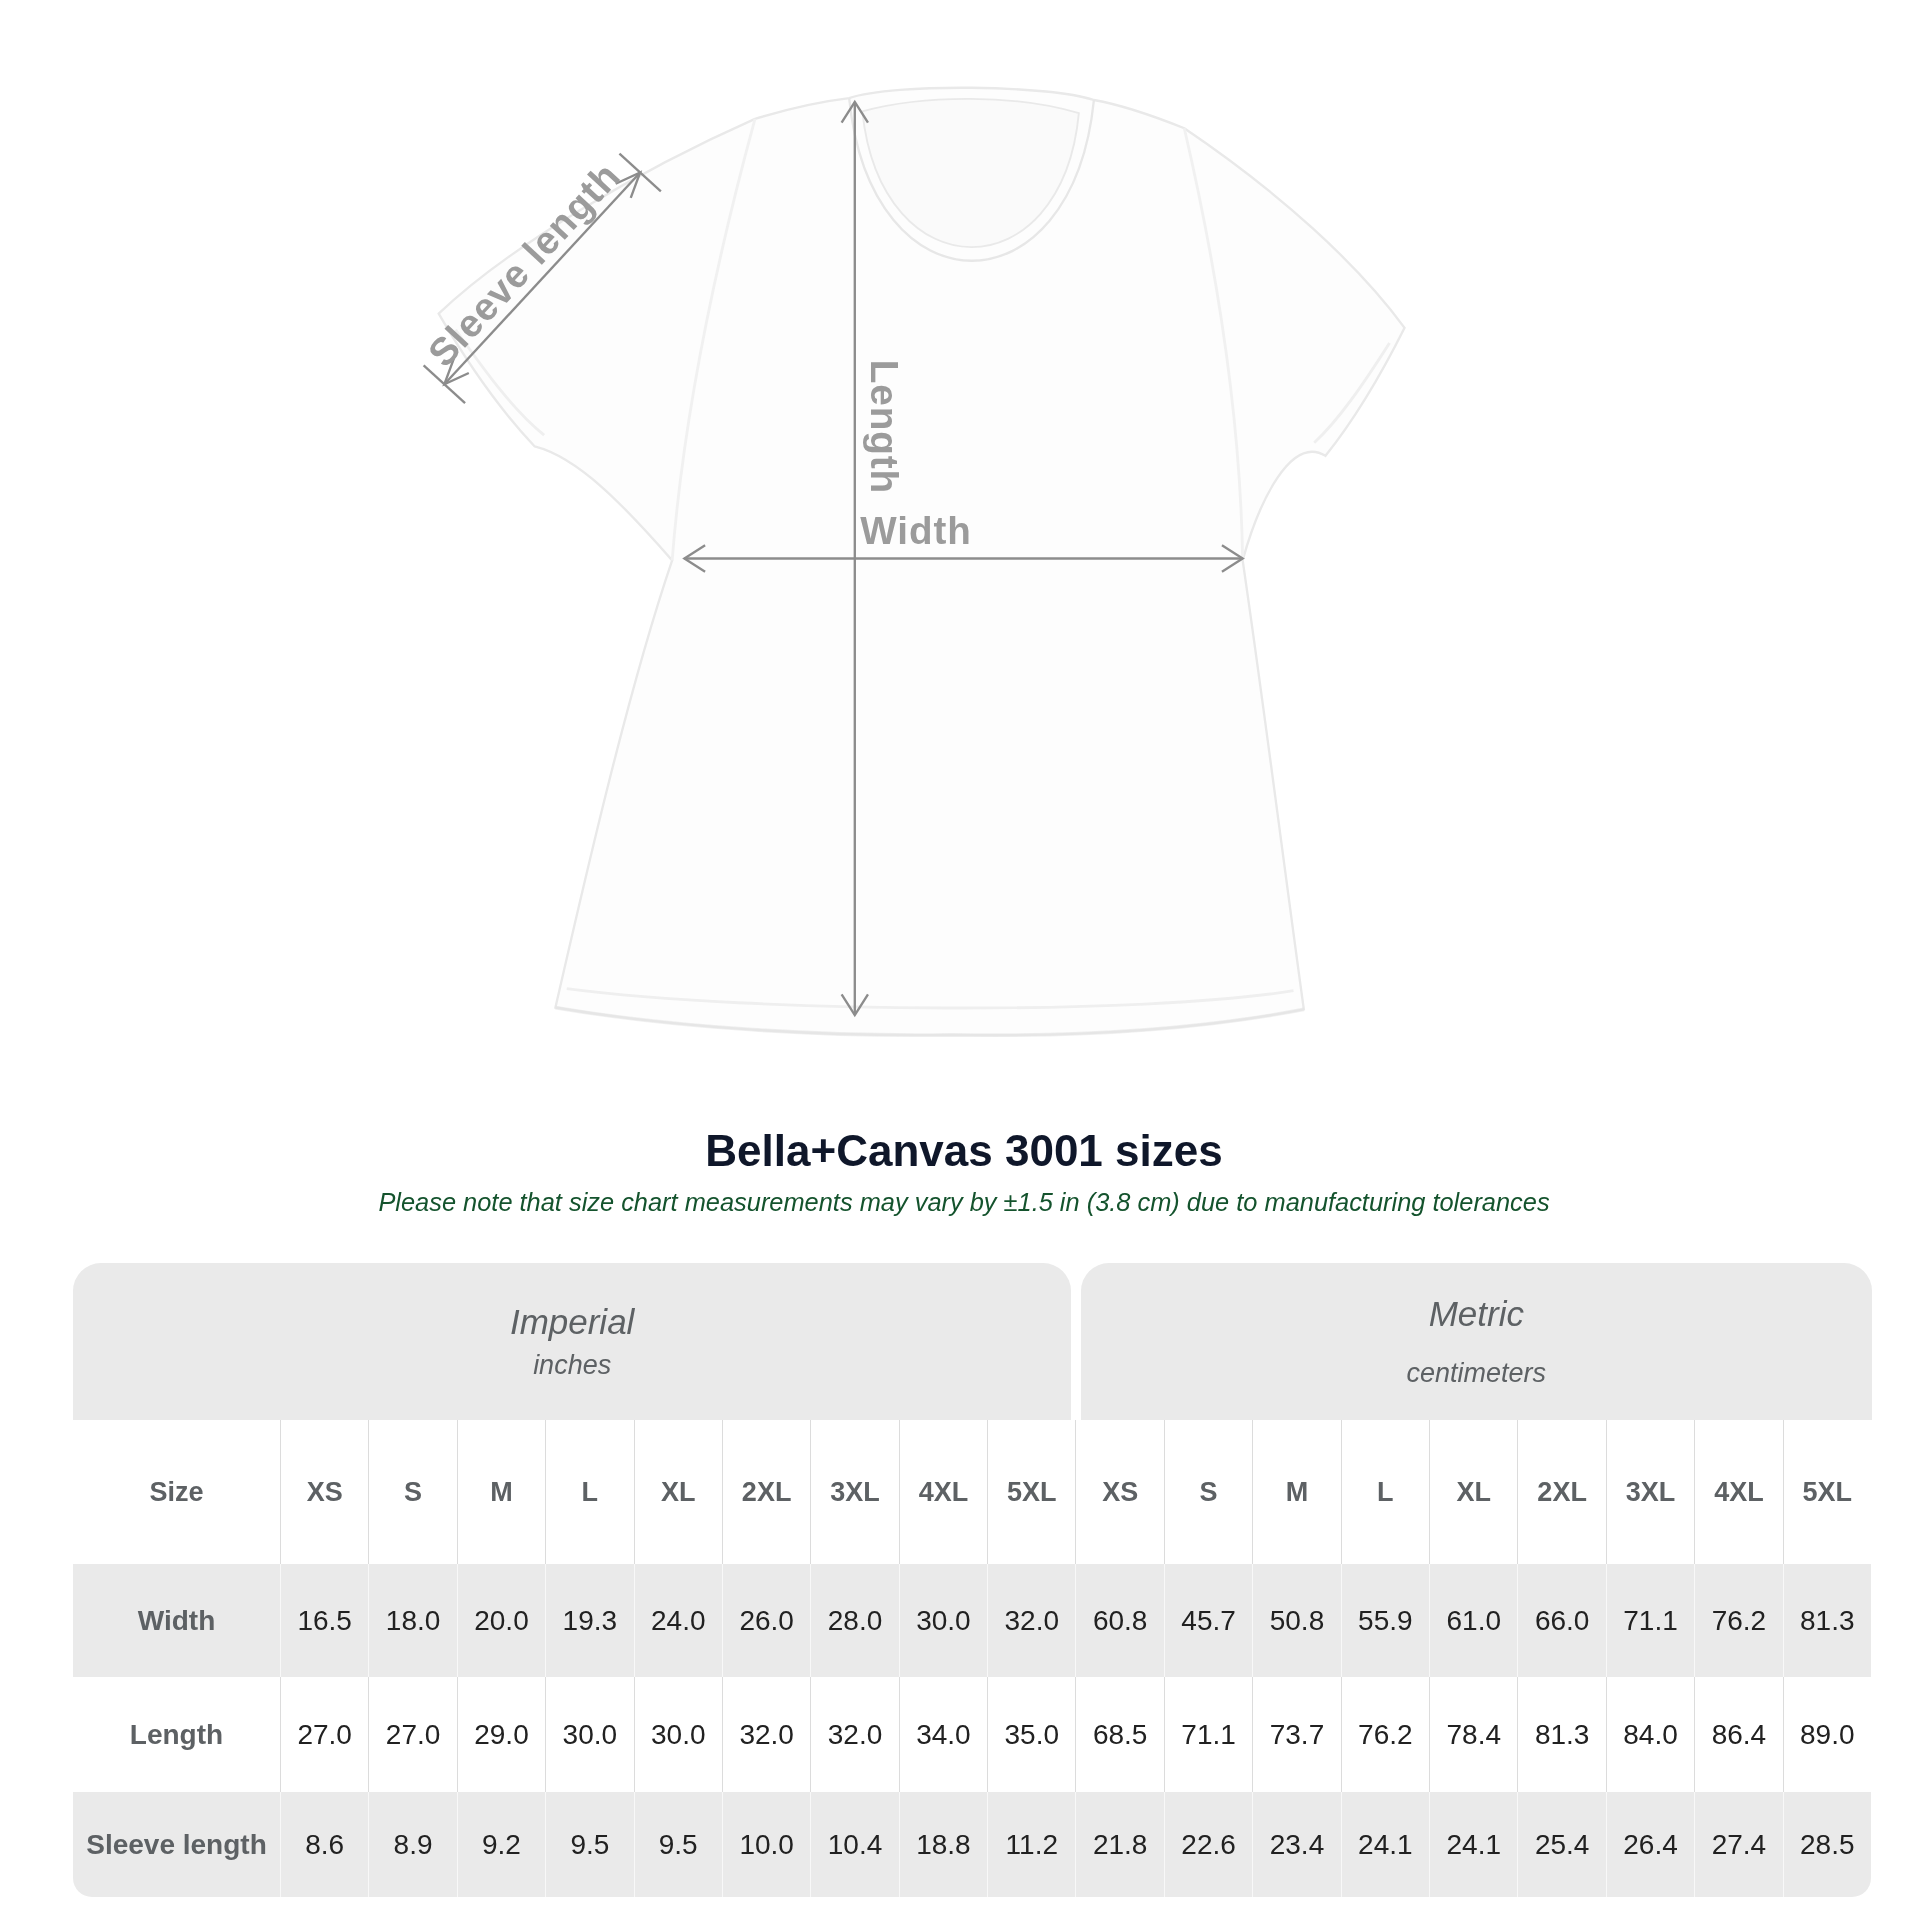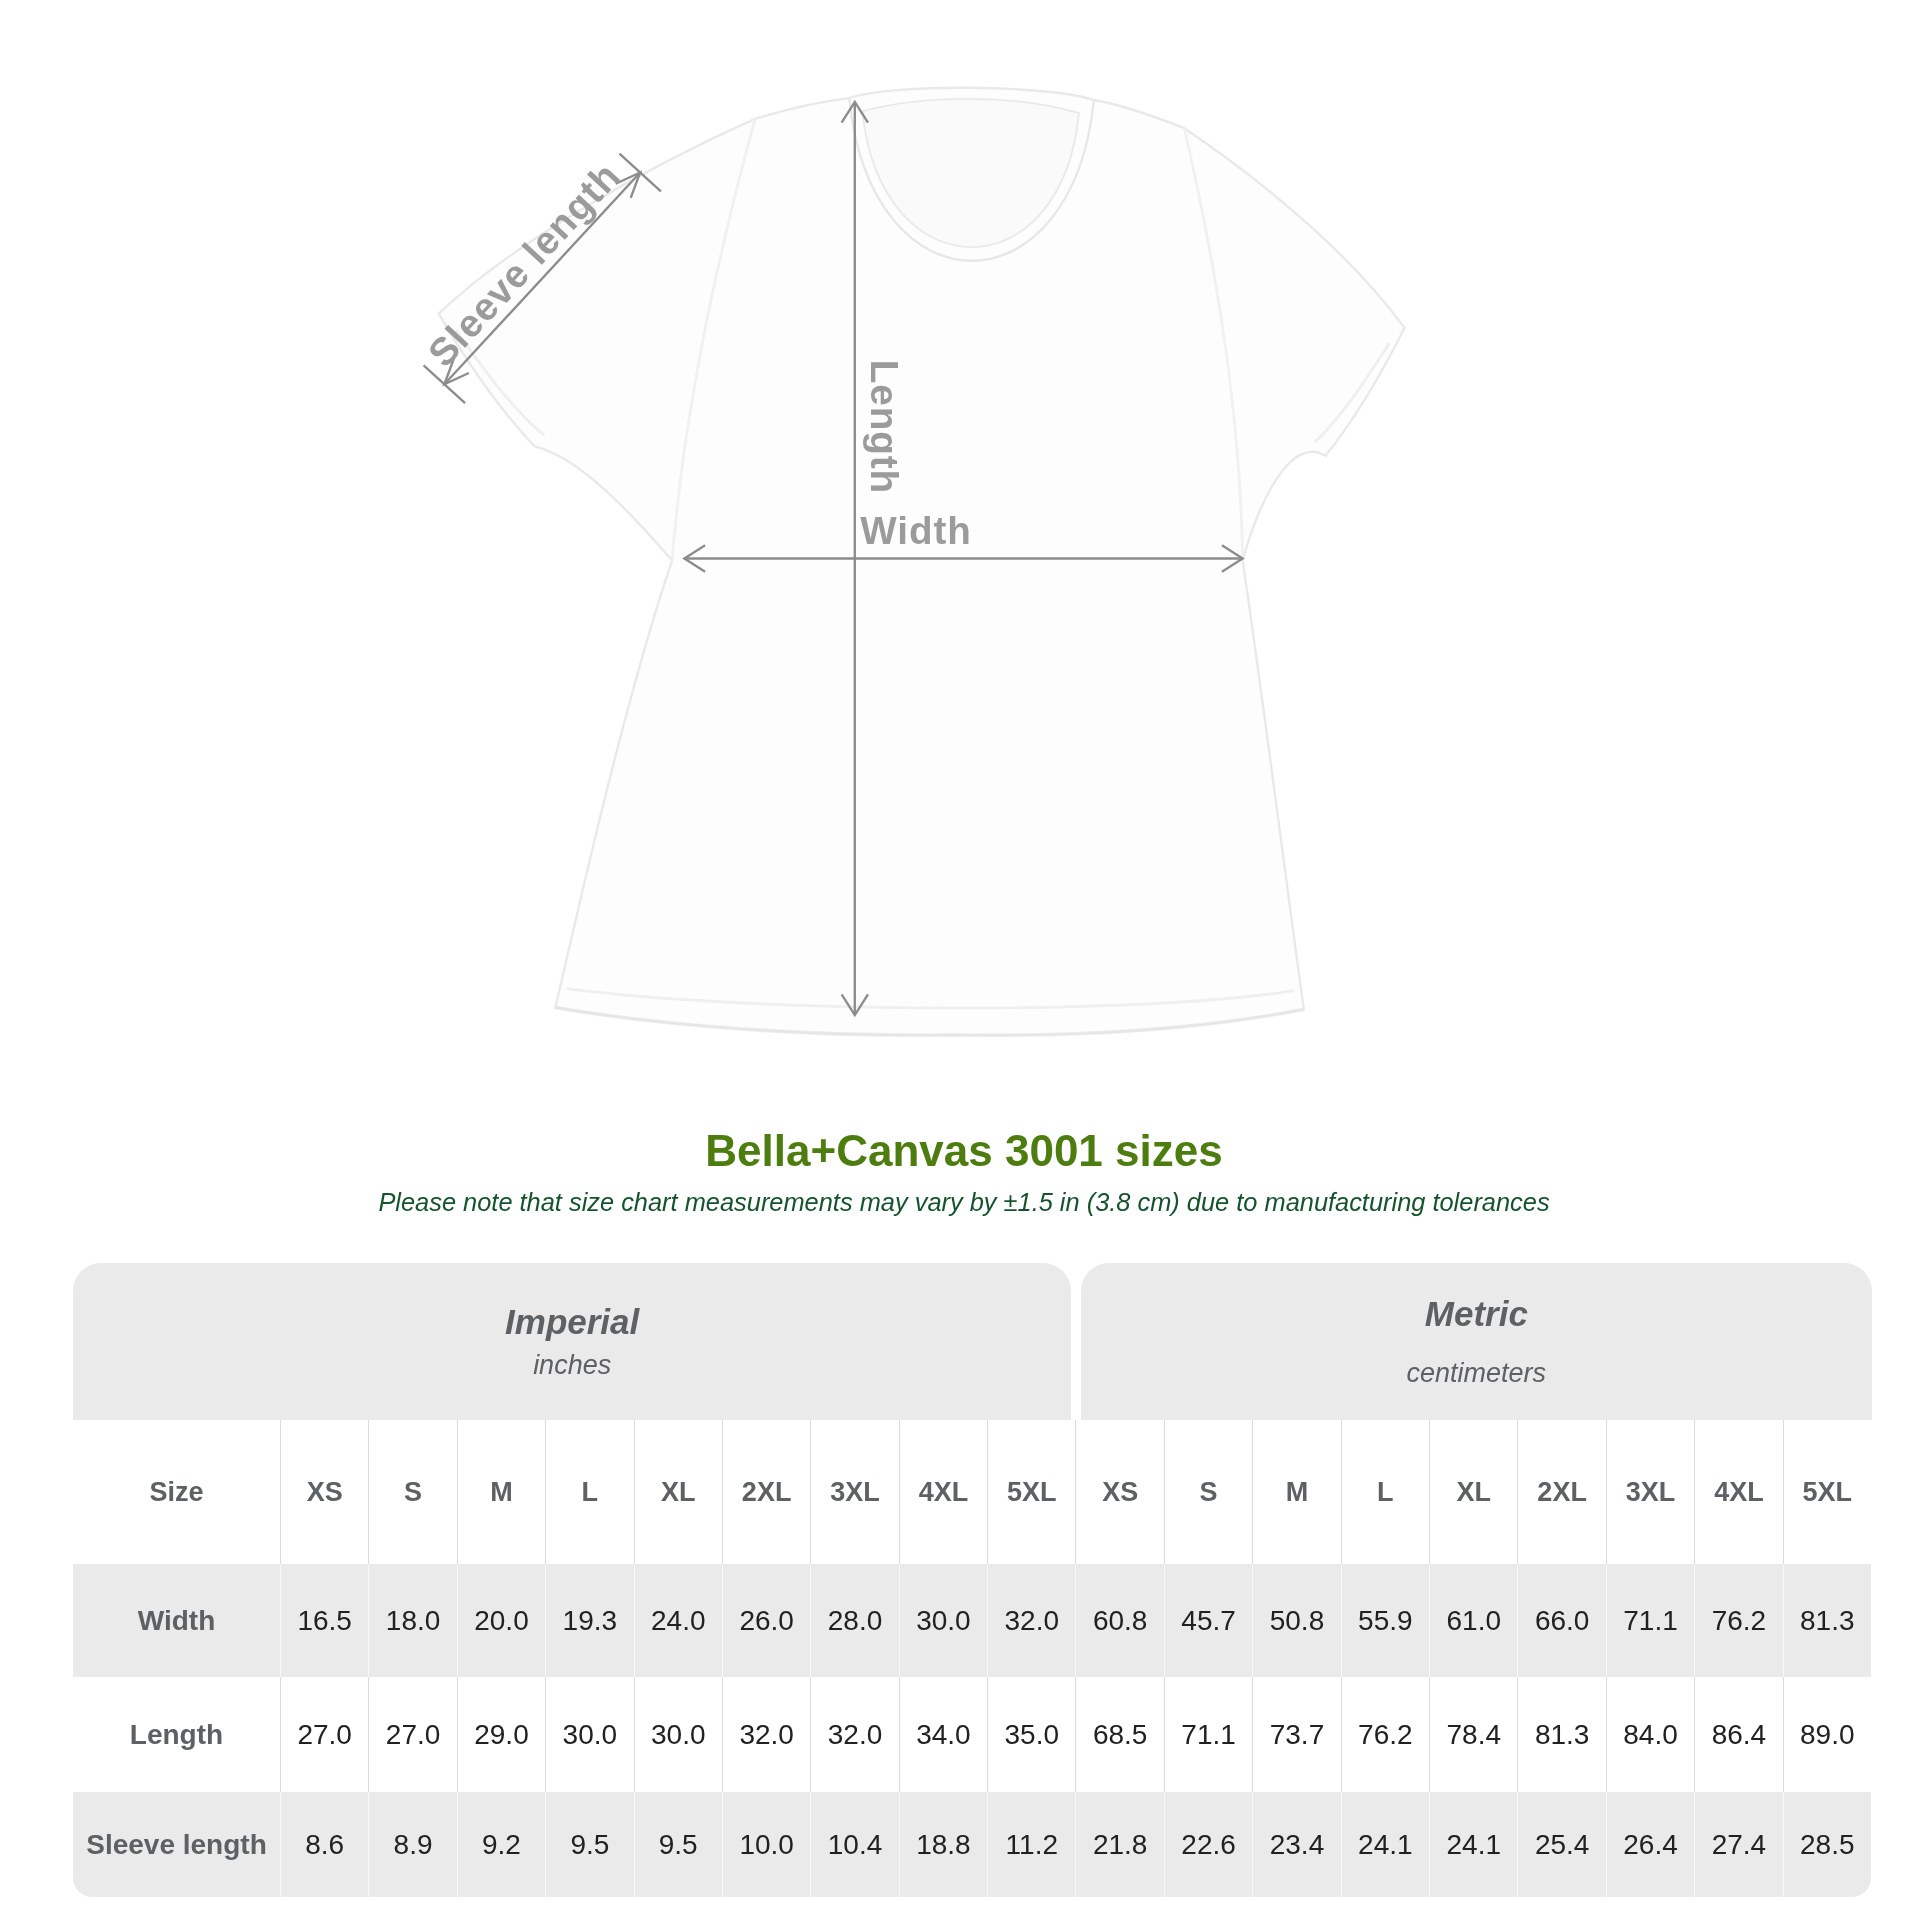--- a/index.html
+++ b/index.html
@@ -5,35 +5,35 @@
   html,body{margin:0;padding:0;background:#ffffff;}
   *{box-sizing:border-box;}
   .page{
     position:relative;width:1928px;height:1928px;background:#ffffff;
     overflow:hidden;font-family:"Liberation Sans",sans-serif;
   }
   svg.diagram{position:absolute;left:0;top:0;}
   .dim-label{font-family:"Liberation Sans",sans-serif;font-weight:bold;font-size:41px;fill:#9b9b9b;letter-spacing:1px;}
   .page-title{
     position:absolute;left:0;top:1126px;width:100%;text-align:center;
-    font-size:44px;font-weight:bold;color:#4d7c0f;
+    font-size:44px;font-weight:bold;color:#0f172a;
   }
   .page-subtitle{
     position:absolute;left:0;top:1188px;width:100%;text-align:center;
     font-size:25.4px;font-style:italic;color:#14532d;
   }
   .size-table{position:absolute;left:73px;top:1263px;width:1798px;}
   .band-row{display:grid;grid-template-columns:1003px 796px;height:157px;}
   .band{
     background:#eaeaea;border-radius:28px 28px 0 0;
     display:flex;flex-direction:column;align-items:center;justify-content:center;gap:7.5px;
   }
   .band.imperial{margin-right:4.7px;}
   .band.metric{margin-left:4.7px;gap:24px;}
-  .unit-name{font-size:35px;font-weight:bold;font-style:italic;color:#5d6164;}
+  .unit-name{font-size:35px;font-weight:normal;font-style:italic;color:#5d6164;}
   .unit-sub{font-size:27px;font-style:italic;color:#5d6164;}
   .tr{display:grid;grid-template-columns:207px repeat(18,minmax(0,1fr));}
   .tr.white{background:#ffffff;}
   .tr.gray{background:#eaeaea;}
   .tr.row-sizes{height:144px;}
   .tr.row-a{height:113px;}
   .tr.row-b{height:115px;}
   .tr.row-last{height:105px;border-radius:0 0 19px 19px;overflow:hidden;}
   .td{display:flex;align-items:center;justify-content:center;font-size:28px;color:#212121;}
   .td.hd{font-weight:bold;color:#5d6164;font-size:27px;}

